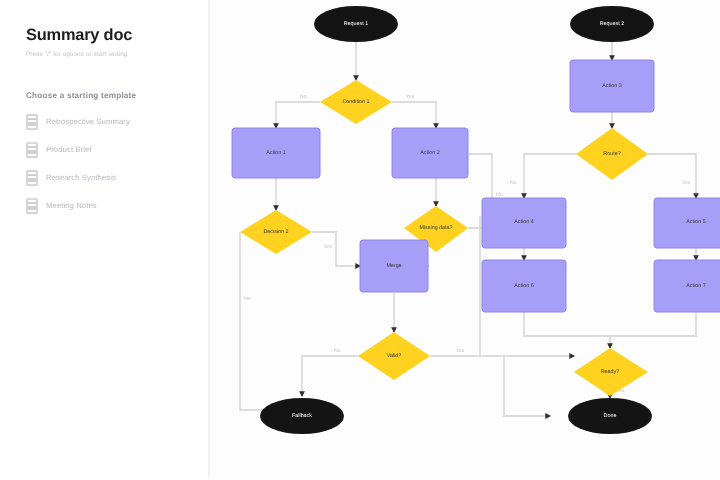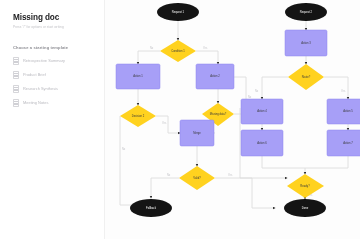--- a/index.html
+++ b/index.html
@@ -74,21 +74,21 @@
   .n-terminal { fill: #141414; }
   .n-process  { fill: #a79ff7; stroke: #8f86ef; stroke-width: 0.5; }
   .n-decision { fill: #ffd21f; }
 </style>
 </head>
 <body>
 
 <div id="app">
 
   <aside id="sidebar">
-    <h1 id="doc-title">Missing doc</h1>
+    <h1 id="doc-title">Summary doc</h1>
     <div id="doc-subtitle">Press "/" for options or start writing</div>
 
     <div id="tpl-heading">Choose a starting template</div>
 
     <div class="tpl-list">
       <div class="tpl-item">
         <span class="tpl-icon">
             <i></i>
             <i></i>
             <i></i>

